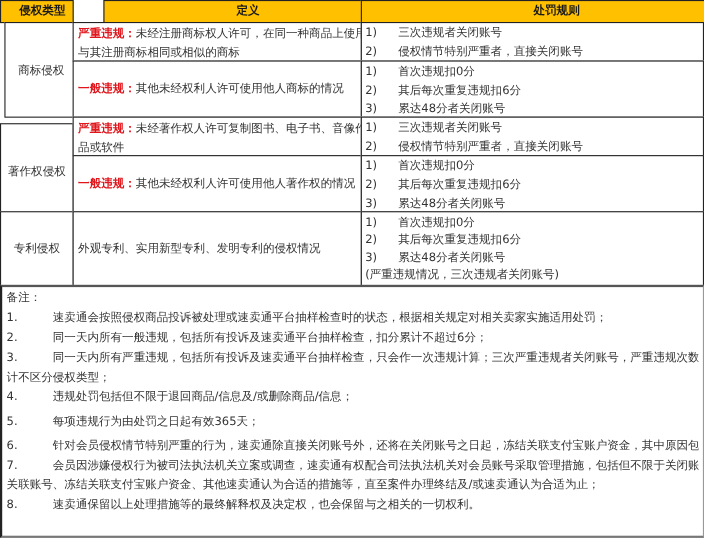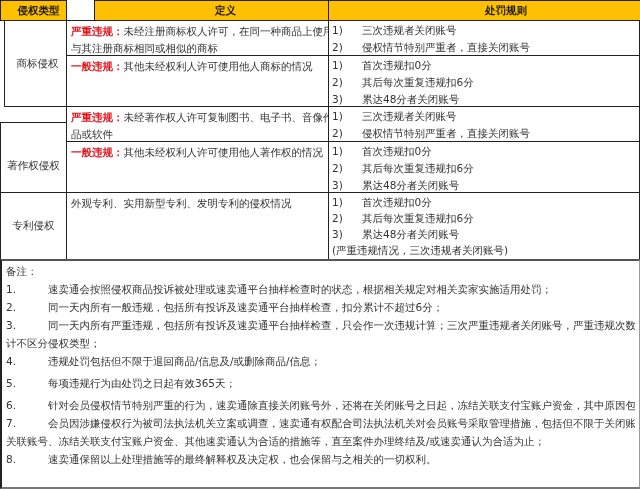--- a/index.html
+++ b/index.html
@@ -3,21 +3,21 @@
 <meta charset="utf-8">
 <style>
   * { box-sizing: border-box; margin: 0; padding: 0; }
   html, body { width: 640px; height: 489px; background: #ffffff; overflow: hidden; }
   body { font-family: "DejaVu Sans", "Liberation Sans", sans-serif; font-size: 10.5px; color: #333333; position: relative; }
   .frame { position: absolute; left: 0; top: 0; width: 640px; height: 489px; }
   .cell { position: absolute; border: 1px solid #222; background: #fff; }
   .hdr { background: #FFC000; font-weight: bold; text-align: center; line-height: 18px; color: #1a1a1a; font-size: 10.5px; }
   .type { display: flex; align-items: center; justify-content: center; color: #333; }
   .def { padding: 2px 4px; line-height: 17px; }
-  .def.middle { display: flex; }
+  .def.middle { display: flex; align-items: center; }
   .red { color: #e0161c; font-weight: bold; }
   .rules { padding: 1px 3px; line-height: 17px; }
   .rule-line { display: flex; white-space: nowrap; }
   .num { width: 30px; flex: 0 0 30px; }
   .notes { padding: 1px 4px; line-height: 18px; border-left: 2px solid #222; border-right: 1px solid #999; border-bottom: 2px solid #777; border-top: 2px solid #555; }
   .note-line { white-space: nowrap; overflow: hidden; }
   .nnum { display: inline-block; width: 42px; }
   .gap { height: 4px; }
 </style>
 </head>
@@ -56,21 +56,21 @@
     <div class="rule-line">
         <span class="num">2)</span>
         <span>其后每次重复违规扣6分</span>
       </div>
     <div class="rule-line">
         <span class="num">3)</span>
         <span>累达48分者关闭账号</span>
       </div>
   </div>
 
-  <div class="cell type" style="left:0;top:122px;width:67px;height:87px;">著作权侵权</div>
+  <div class="cell type" style="left:0;top:112px;width:67px;height:87px;">著作权侵权</div>
   <div class="cell def" style="left:66px;top:106px;width:263px;height:36px;">
     <div style="white-space:nowrap;"><span class="red">严重违规：</span><span>未经著作权人许可复制图书、电子书、音像作</span></div>
     <div>品或软件</div>
   </div>
   <div class="cell def middle" style="left:66px;top:141px;width:263px;height:52px;">
     <span class="red">一般违规：</span>
       <span>其他未经权利人许可使用他人著作权的情况</span>
   </div>
   <div class="cell rules" style="left:328px;top:106px;width:312px;height:36px;">
     <div class="rule-line">

